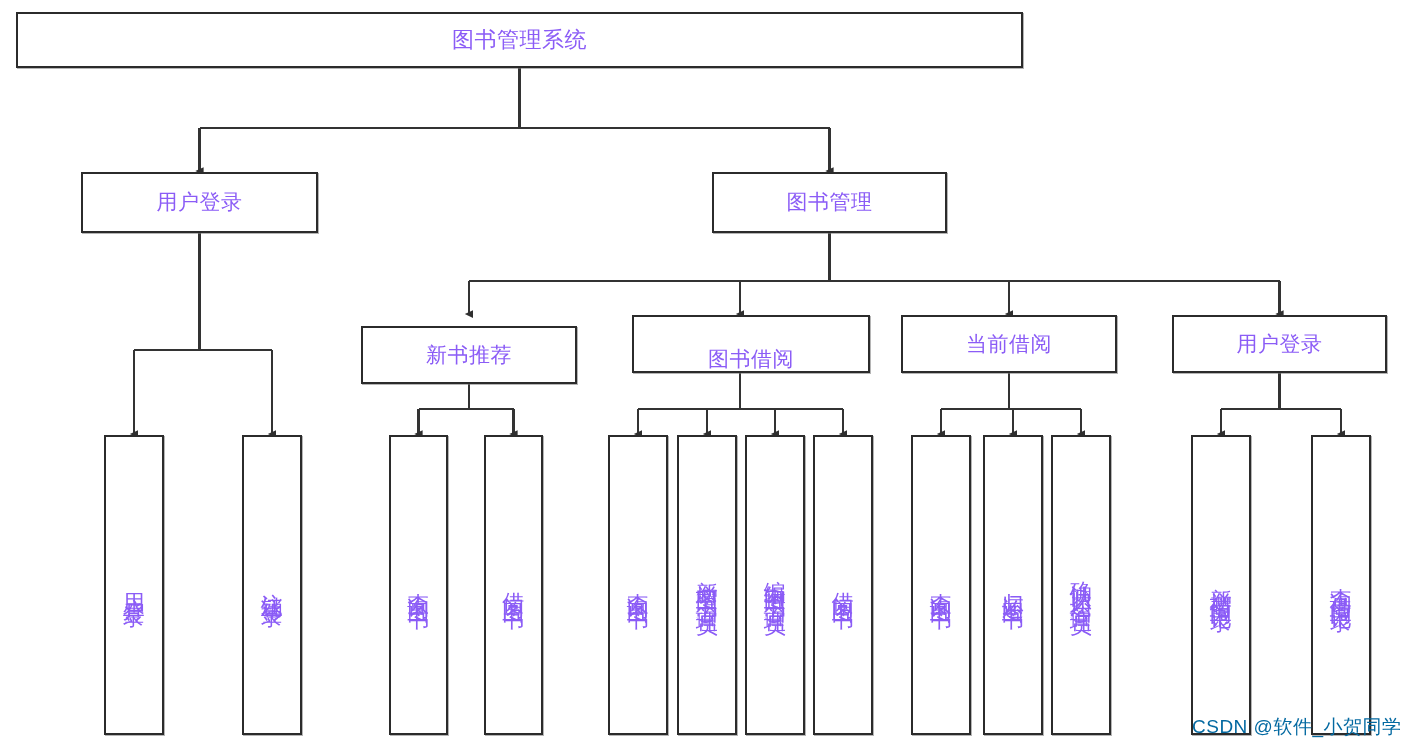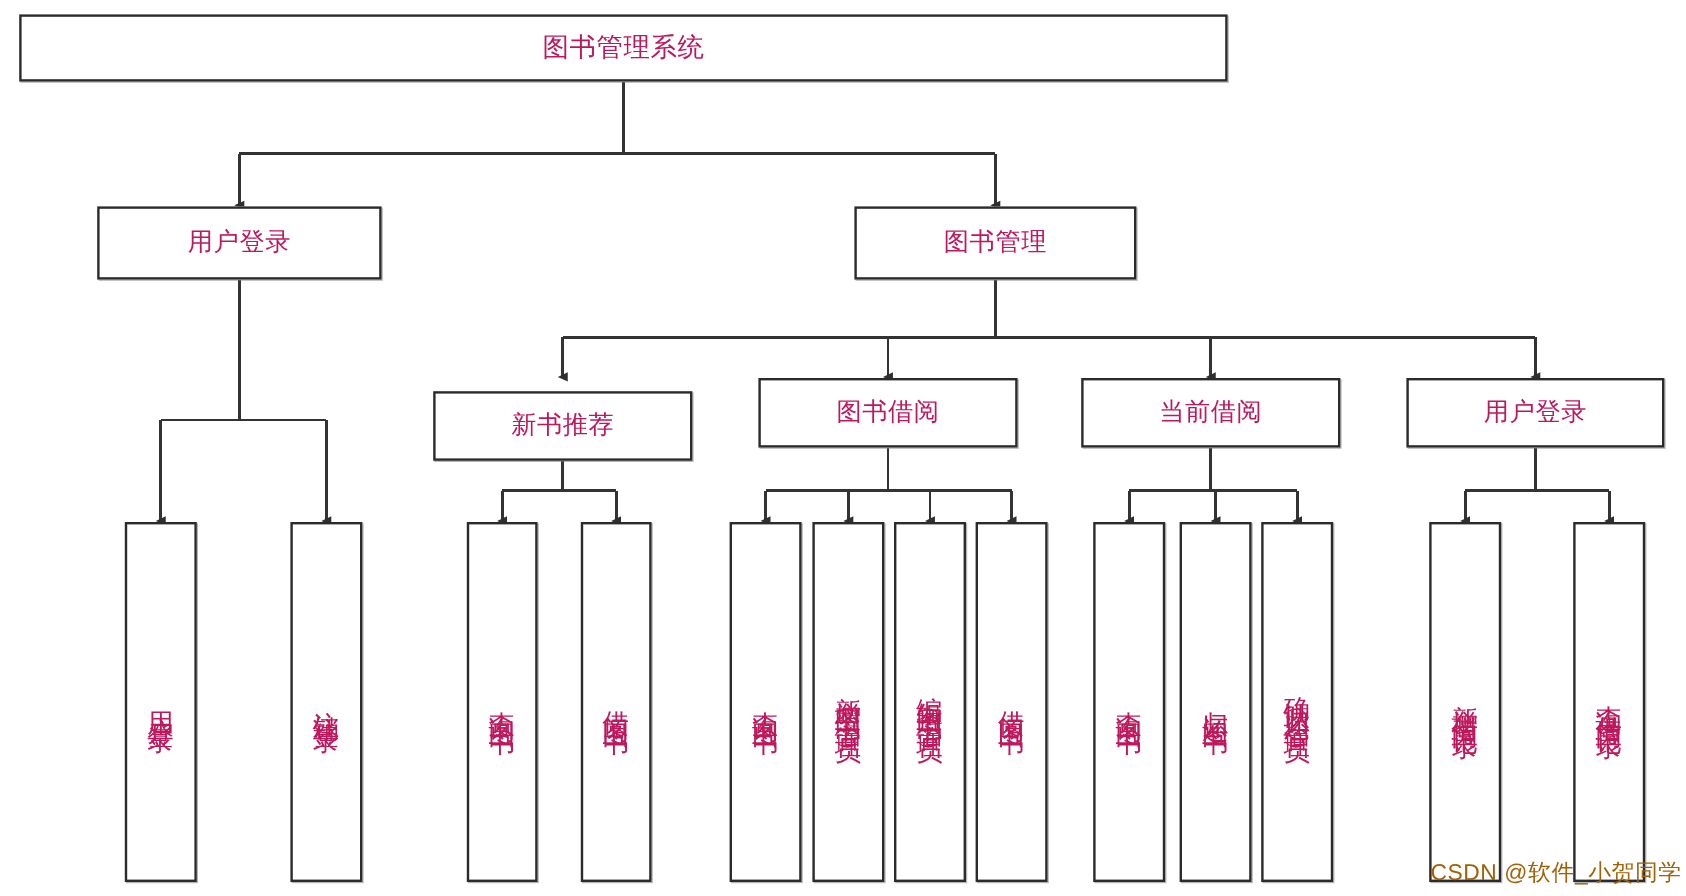--- a/index.html
+++ b/index.html
@@ -32,40 +32,40 @@
     box-sizing: border-box;
     background: #ffffff;
     border: 2px solid #2b2b2b;
     box-shadow: 1px 1px 0 0 rgba(120,120,120,0.55);
     display: flex;
     align-items: center;
     justify-content: center;
     overflow: hidden;
   }
   .node-label {
-    color: #be185d;
+    color: #8b5cf6;
     font-size: 21px;
     line-height: 1.15;
     letter-spacing: 0.5px;
     white-space: nowrap;
     text-align: center;
   }
   .node-box.vertical .node-label {
     writing-mode: vertical-rl;
     text-orientation: upright;
     letter-spacing: 5px;
     font-size: 22px;
     white-space: nowrap;
   }
   .node-box.level0 .node-label { font-size: 22px; }
   .node-box.level1 .node-label { font-size: 21px; }
   .node-box.level2 .node-label { font-size: 21px; }
   .watermark {
     position: absolute;
-    color: #a16207;
+    color: #0369a1;
     font-size: 19px;
     white-space: nowrap;
     letter-spacing: 0.5px;
     pointer-events: none;
   }
 </style>
 </head>
 <body>
 
 <div id="diagram-root">
@@ -117,21 +117,21 @@
       </div>
       <div class="node-box level1" style="left: 81px; top: 172px; width: 237px; height: 61px;">
         <span class="node-label">用户登录</span>
       </div>
       <div class="node-box level1" style="left: 712px; top: 172px; width: 235px; height: 61px;">
         <span class="node-label">图书管理</span>
       </div>
       <div class="node-box level2" style="left: 361px; top: 326px; width: 216px; height: 58px;">
         <span class="node-label">新书推荐</span>
       </div>
-      <div class="node-box level2" style="left: 632px; top: 315px; width: 216px; height: 58px;">
+      <div class="node-box level2" style="left: 632px; top: 315px; width: 238px; height: 58px; align-items: flex-end;">
         <span class="node-label">图书借阅</span>
       </div>
       <div class="node-box level2" style="left: 901px; top: 315px; width: 216px; height: 58px;">
         <span class="node-label">当前借阅</span>
       </div>
       <div class="node-box level2" style="left: 1172px; top: 315px; width: 215px; height: 58px;">
         <span class="node-label">用户登录</span>
       </div>
       <div class="node-box level3 vertical" style="left: 104px; top: 435px; width: 60px; height: 300px;">
         <span class="node-label">用户登录</span>

